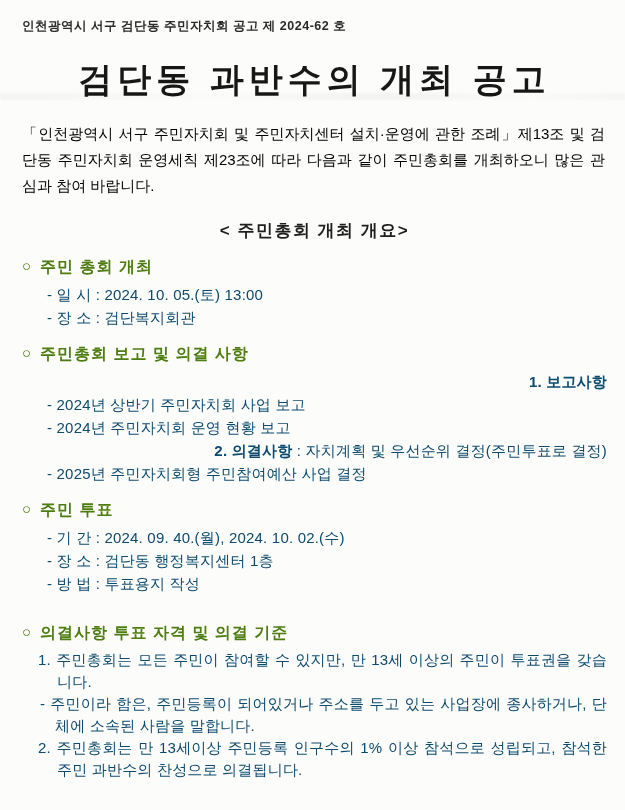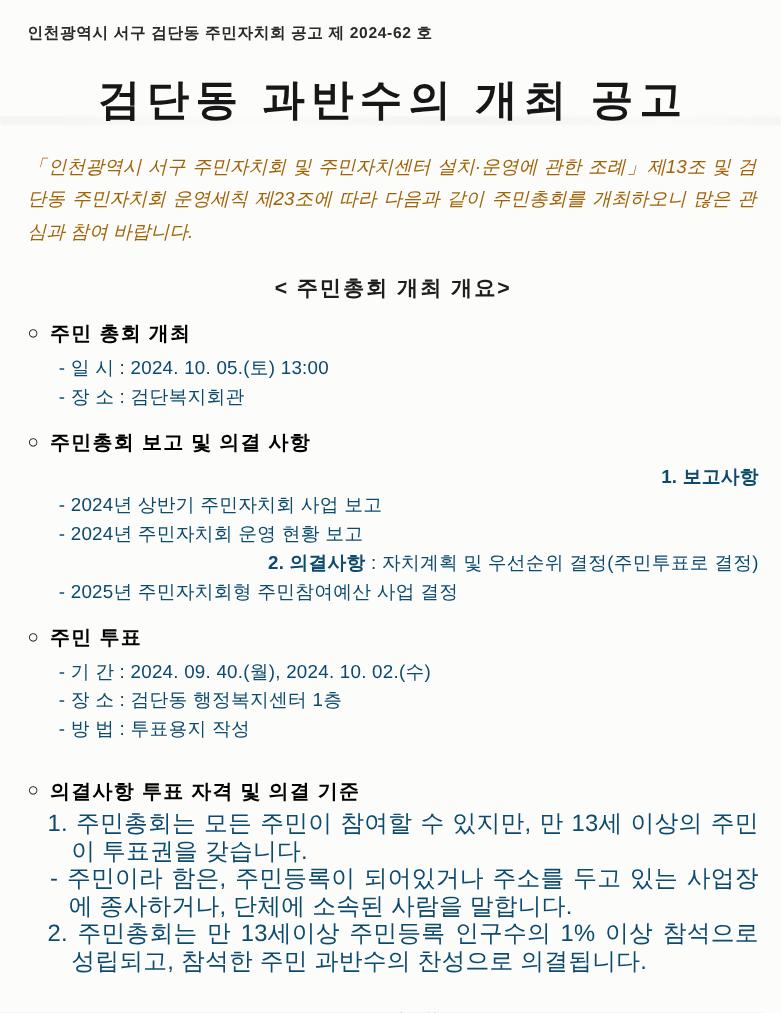--- a/index.html
+++ b/index.html
@@ -21,43 +21,42 @@
     font-size:12.5px;letter-spacing:.5px;color:#2a2a2a;font-weight:600;
   }
   .doc-title{
     margin-top:22px;text-align:center;
     font-size:34px;font-weight:800;letter-spacing:5px;
     color:#171717;
   }
   .intro{
     margin-top:18px;margin-right:2px;
     font-size:15px;line-height:26px;text-align:justify;
-    color:#a16207;
-    font-style:italic;
+    color:#000000;
   }
   .overview-heading{
     margin-top:20px;text-align:center;
     font-size:17px;font-weight:bold;letter-spacing:1.5px;color:#1e1e1e;
   }
   .section{margin-top:15px;}
   .section.gap-lg{margin-top:28px;}
   .section-heading{
-    font-size:16px;font-weight:bold;letter-spacing:1px;color:#000000;
+    font-size:16px;font-weight:bold;letter-spacing:1px;color:#4d7c0f;
   }
   .section-heading .bullet{font-weight:normal;margin-right:8px;font-size:15px;position:relative;top:-1px;}
   .items{margin-top:5px;}
   .item{
     font-size:15px;line-height:23px;color:#0c4a6e;
     padding-left:25px;letter-spacing:.2px;
   }
   .item.numbered{padding-left:18px;text-align:right;}
   .item .semibold{font-weight:600;}
   
   .sec4 .item{
-    font-size:19px;line-height:22px;text-align:justify;
+    font-size:15px;line-height:22px;text-align:justify;
     padding-left:33px;text-indent:-15px;margin-right:0;
   }
   .sec4 .item.numbered{padding-left:35px;text-indent:-19px;}
   .issue-date{
     margin-top:26px;text-align:center;
     font-size:13px;font-weight:600;letter-spacing:1px;color:#1f1f1f;
   }
 </style>
 </head>
 <body>

